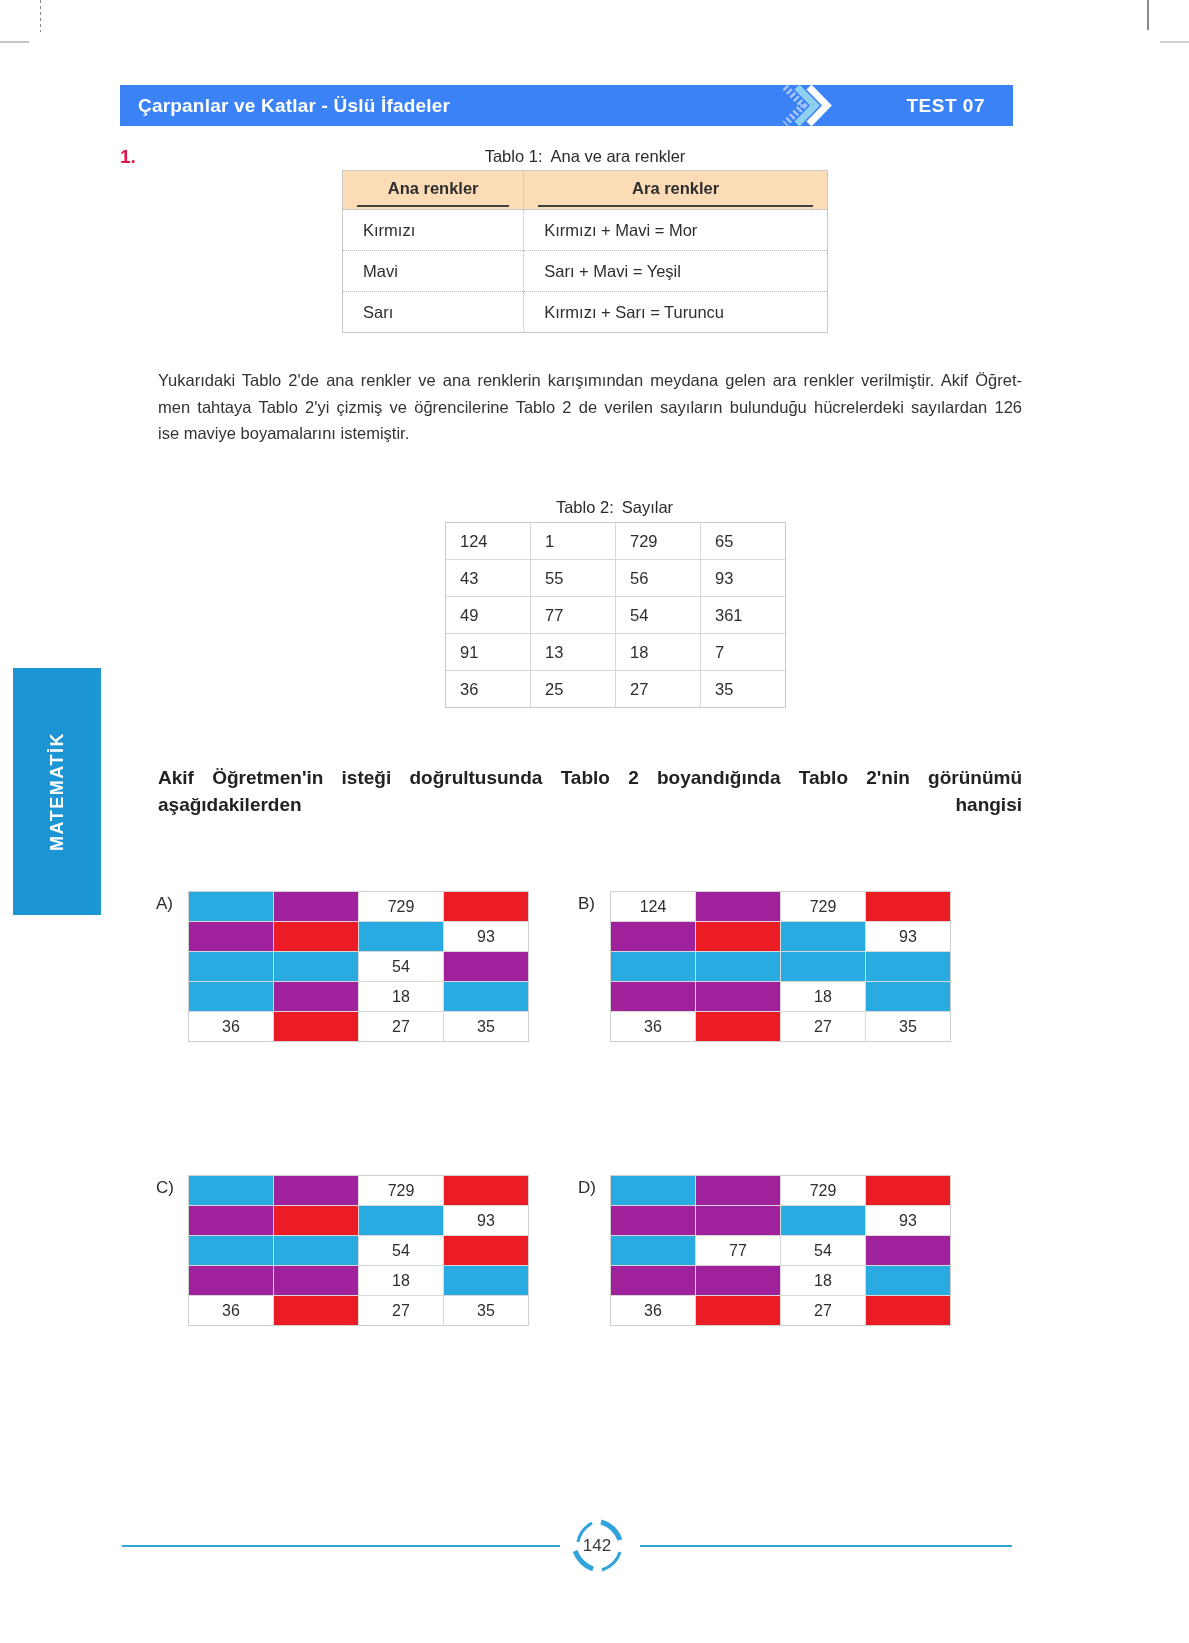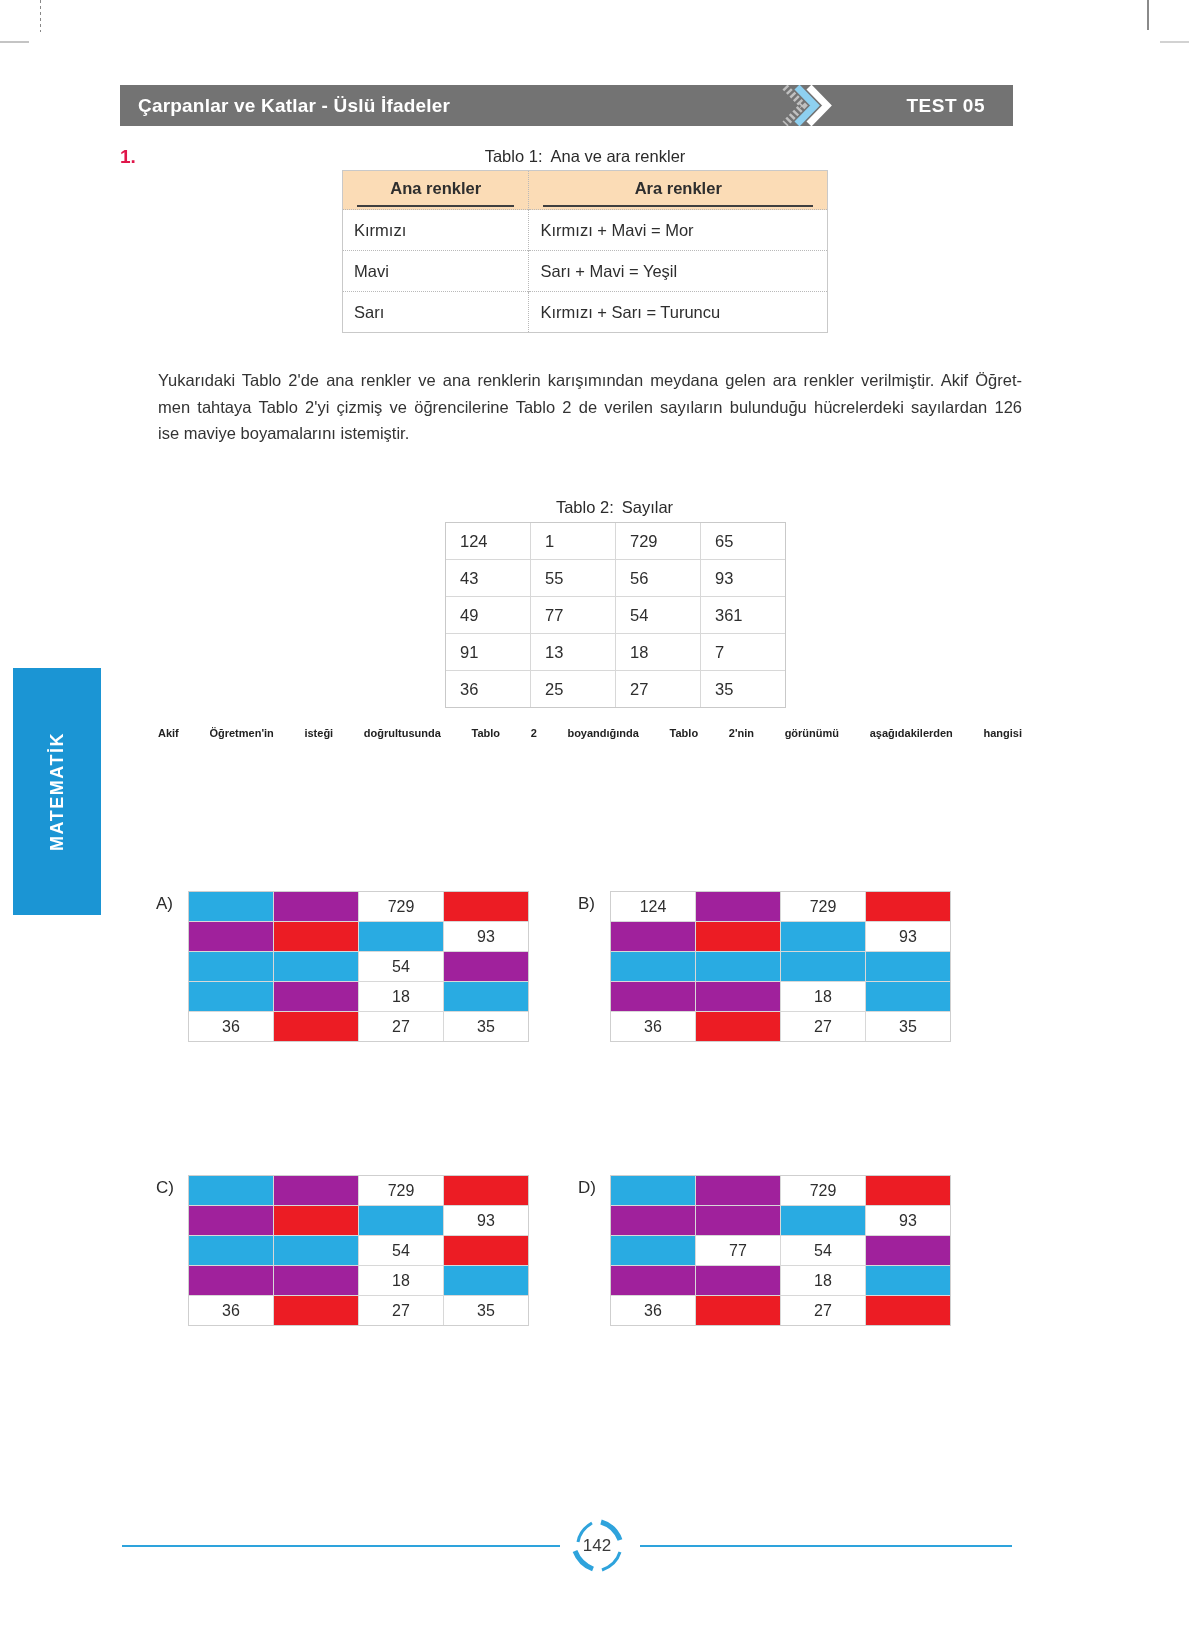--- a/index.html
+++ b/index.html
@@ -30,41 +30,41 @@
   .tbl-caption b { font-weight:normal;text-align:right; }
   .cap-rest { margin-left:8px; font-weight:normal; }
 
   
   .table1 { position:absolute; left:342px; top:170px; width:486px; border-collapse:collapse;
             border:1px solid #c9c9c9; font-size:16.5px; }
   .table1 th { background:var(--t1head); height:39px; vertical-align:middle; font-size:16.5px; }
   .table1 th .th-inner { display:block; margin:0 14px; padding:6px 0 7px; font-weight:bold;
             border-bottom:2px solid #3f3f3f; }
   .table1 th + th, .table1 td + td { border-left:1px dotted #b9b9b9; }
-  .table1 td { height:41px; padding-left:11px; border-top:1px dotted #b9b9b9; background:#fff; }
+  .table1 td { height:41px; padding-left:20px; border-top:1px dotted #b9b9b9; background:#fff; }
 
   
   .table2 { position:absolute; left:445px; top:522px; display:grid;
             grid-template-columns:repeat(4,84px); grid-auto-rows:36px; gap:1px;
             background:#d8d8d8; border:1px solid #c9c9c9; }
   .table2 .cell { background:#fff; display:flex; align-items:center; padding-left:14px; font-size:16.5px; }
 
   
   .q-paragraph { position:absolute; left:158px; top:367px; width:864px; font-size:16.5px;
                  line-height:26.5px; color:#333; }
   .q-paragraph .ln.just { text-align:justify; text-align-last:justify; }
 
   
   .sidebar { position:absolute; left:13px; top:668px; width:88px; height:247px;
              display:flex; align-items:center; justify-content:center; }
   .sidebar span { transform:rotate(-90deg); white-space:nowrap; color:#fff; font-weight:bold;
                   font-size:18px; letter-spacing:1.5px; }
 
   
-  .q-prompt { position:absolute; left:158px; top:720px; width:864px; font-size:11px;
+  .q-prompt { position:absolute; left:158px; top:765px; width:864px; font-size:19px;
               font-weight:bold; line-height:26.5px; color:#222; }
   .q-prompt .ln.just { text-align:justify; text-align-last:justify; }
 
   
   .option { position:absolute; }
   .option-label { position:absolute; font-size:17px; color:#2b2b2b; top:3px; }
   .ogrid { position:absolute; left:32px; top:0; display:grid; grid-template-columns:repeat(4,84px);
            grid-auto-rows:29px; gap:1px; background:#d8d8d8; border:1px solid #cfcfcf; }
   .ogrid .gcell { display:flex; align-items:center; justify-content:center; font-size:16px; background:#fff; }
 
@@ -86,28 +86,28 @@
 </head>
 <body>
 
 <div class="page">
 
   <div class="crop tl-v"></div>
   <div class="crop tl-h"></div>
   <div class="crop tr-v"></div>
   <div class="crop tr-h"></div>
 
-  <div class="header-bar" style="background: #737373;">
+  <div class="header-bar" style="background: #3b82f6;">
     <span class="header-title">Çarpanlar ve Katlar - Üslü İfadeler</span>
     <svg class="header-chevron" width="54" height="41" viewBox="0 0 54 41">
       <polyline points="4,2 22,20.5 4,39" stroke="#ffffff" stroke-width="7" fill="none" opacity="0.55" stroke-dasharray="2.5,2.5"></polyline>
       <polyline points="16,2 34,20.5 16,39" stroke="#8ed0f0" stroke-width="7" fill="none"></polyline>
       <polyline points="28,2 46,20.5 28,39" stroke="#ffffff" stroke-width="7" fill="none"></polyline>
     </svg>
-    <span class="test-badge">TEST 05</span>
+    <span class="test-badge">TEST 07</span>
   </div>
 
   <div class="q-number" style="color: rgb(224, 22, 74);">1.</div>
 
   <div class="tbl-caption" style="left:342px; top:147px; width:486px;">
     <b>Tablo 1:</b><span class="cap-rest">Ana ve ara renkler</span>
   </div>
 
   <table class="table1">
     <thead>

